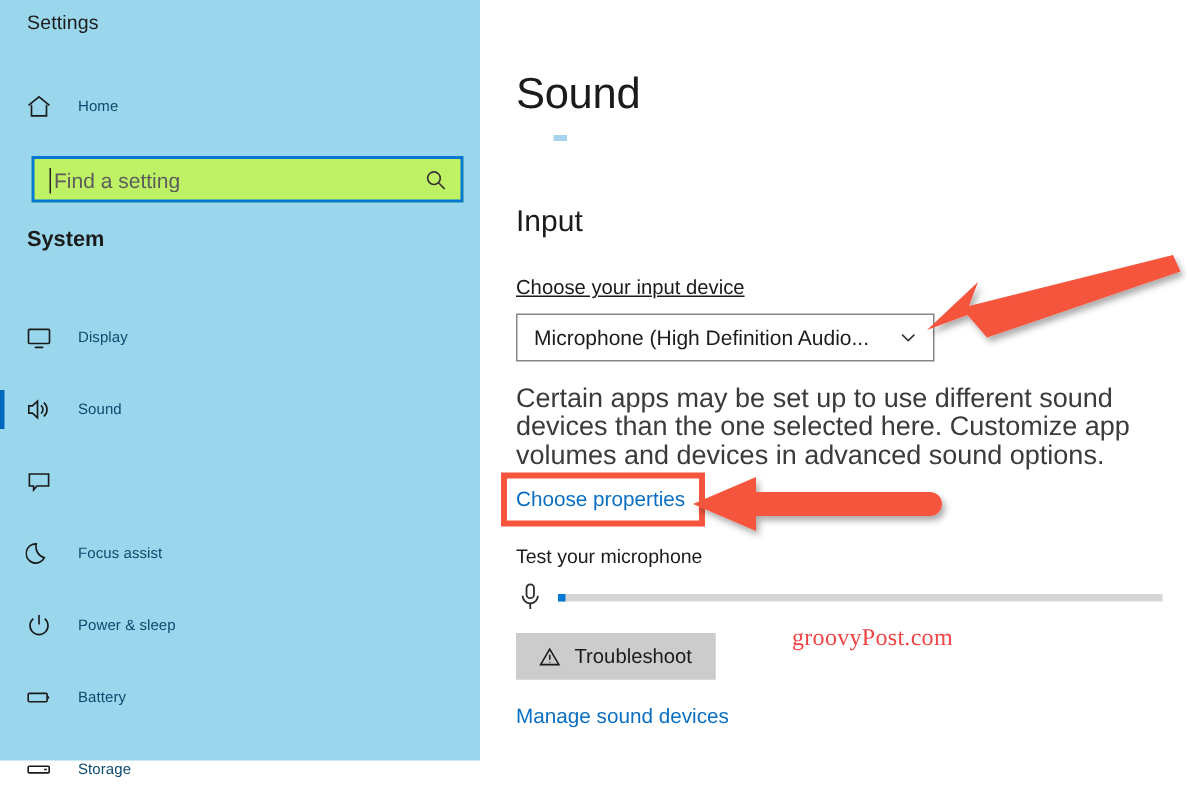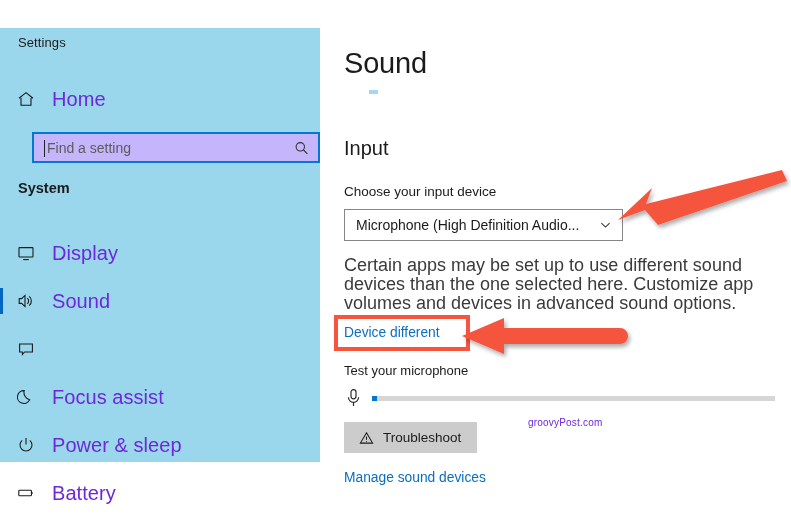--- a/index.html
+++ b/index.html
@@ -17,23 +17,22 @@
     height: 531px;
     background: #ffffff;
     overflow: hidden;
   }
 
   
   #sidebar {
     position: absolute;
     left: 0; top: 0;
     width: 320px;
-    height: 434px;
+    height: 507px;
     background: #9bd7ec;
-    margin-top: 28px;
   }
 
   #window-title {
     position: absolute;
     left: 18px; top: 7px;
     font-size: 13px;
     color: #1b1b1b;
     letter-spacing: .1px;
   }
 
@@ -56,34 +55,34 @@
     position: absolute;
     left: 16px; top: 50%;
     transform: translateY(-50%);
     width: 20px; height: 20px;
     display: flex; align-items: center; justify-content: center;
     color: #1b1b1b;
   }
   .nav-row .nav-lbl {
     position: absolute;
     left: 52px;
-    font-size: 20px;
-    color: #6d28d9;
+    font-size: 10px;
+    color: #0c4a6e;
     letter-spacing: .05px;
     white-space: nowrap;
   }
 
   #home-row { top: 54px; }
 
   
   #search-box {
     position: absolute;
-    left: 32px; top: 104px;
+    left: 21px; top: 104px;
     width: 288px; height: 31px;
-    background: #c4b5fd;
+    background: #bef264;
     border: 2px solid #0078d4;
     display: flex;
     align-items: center;
   }
   #search-caret {
     position: absolute;
     left: 10px; top: 6px;
     width: 1px; height: 17px;
     background: #222;
   }
@@ -142,20 +141,21 @@
     left: 24px; top: 137px;
     font-size: 20px;
     color: #1b1b1b;
   }
 
   #choose-label {
     position: absolute;
     left: 24px; top: 184px;
     font-size: 13.5px;
     color: #1b1b1b;
+    text-decoration: underline;
   }
 
   #device-select {
     position: absolute;
     left: 24px; top: 209px;
     width: 279px; height: 32px;
     border: 1px solid #868686;
     background: #ffffff;
     display: flex;
     align-items: center;
@@ -258,23 +258,23 @@
     left: 24px; top: 470px;
     font-size: 13.8px;
     color: #0a6fc2;
     text-decoration: none;
     cursor: pointer;
   }
 
   #watermark {
     position: absolute;
     left: 208px; top: 417px;
-    font-family: Liberation Sans, sans-serif;
-    font-size: 10px;
-    color: #6d28d9;
+    font-family: Liberation Serif, serif;
+    font-size: 16px;
+    color: #ef4444;
     letter-spacing: .2px;
   }
 
   
   .arrow-svg {
     position: absolute;
     pointer-events: none;
   }
   #arrow-top { left: 614px; top: 166px; }
   #arrow-mid { left: 460px; top: 316px; }
@@ -395,21 +395,21 @@
       <span id="device-select-text">Microphone (High Definition Audio...</span>
       <span id="device-select-chevron">
         <svg width="13" height="13" viewBox="0 0 13 13" fill="none" stroke="currentColor" stroke-width="1.05">
           <path d="M2.4 4.6 L6.5 8.6 L10.6 4.6"></path>
         </svg>
       </span>
     </div>
 
     <div id="device-desc">Certain apps may be set up to use different sound devices than the one selected here. Customize app volumes and devices in advanced sound options.</div>
 
-    <a id="device-props-link" href="#">Device different</a>
+    <a id="device-props-link" href="#">Choose properties</a>
     <div id="highlight-box"></div>
 
     <div id="test-mic-label">Test your microphone</div>
 
     <span id="mic-icon">
       <svg width="17" height="20" viewBox="0 0 17 20" fill="none" stroke="currentColor" stroke-width="1.2">
         <rect x="6" y="1.6" width="5" height="9.2" rx="2.5"></rect>
         <path d="M3.4 9.2 A5.1 5.1 0 0 0 13.6 9.2"></path>
         <path d="M8.5 14.3 V18"></path>
       </svg>

